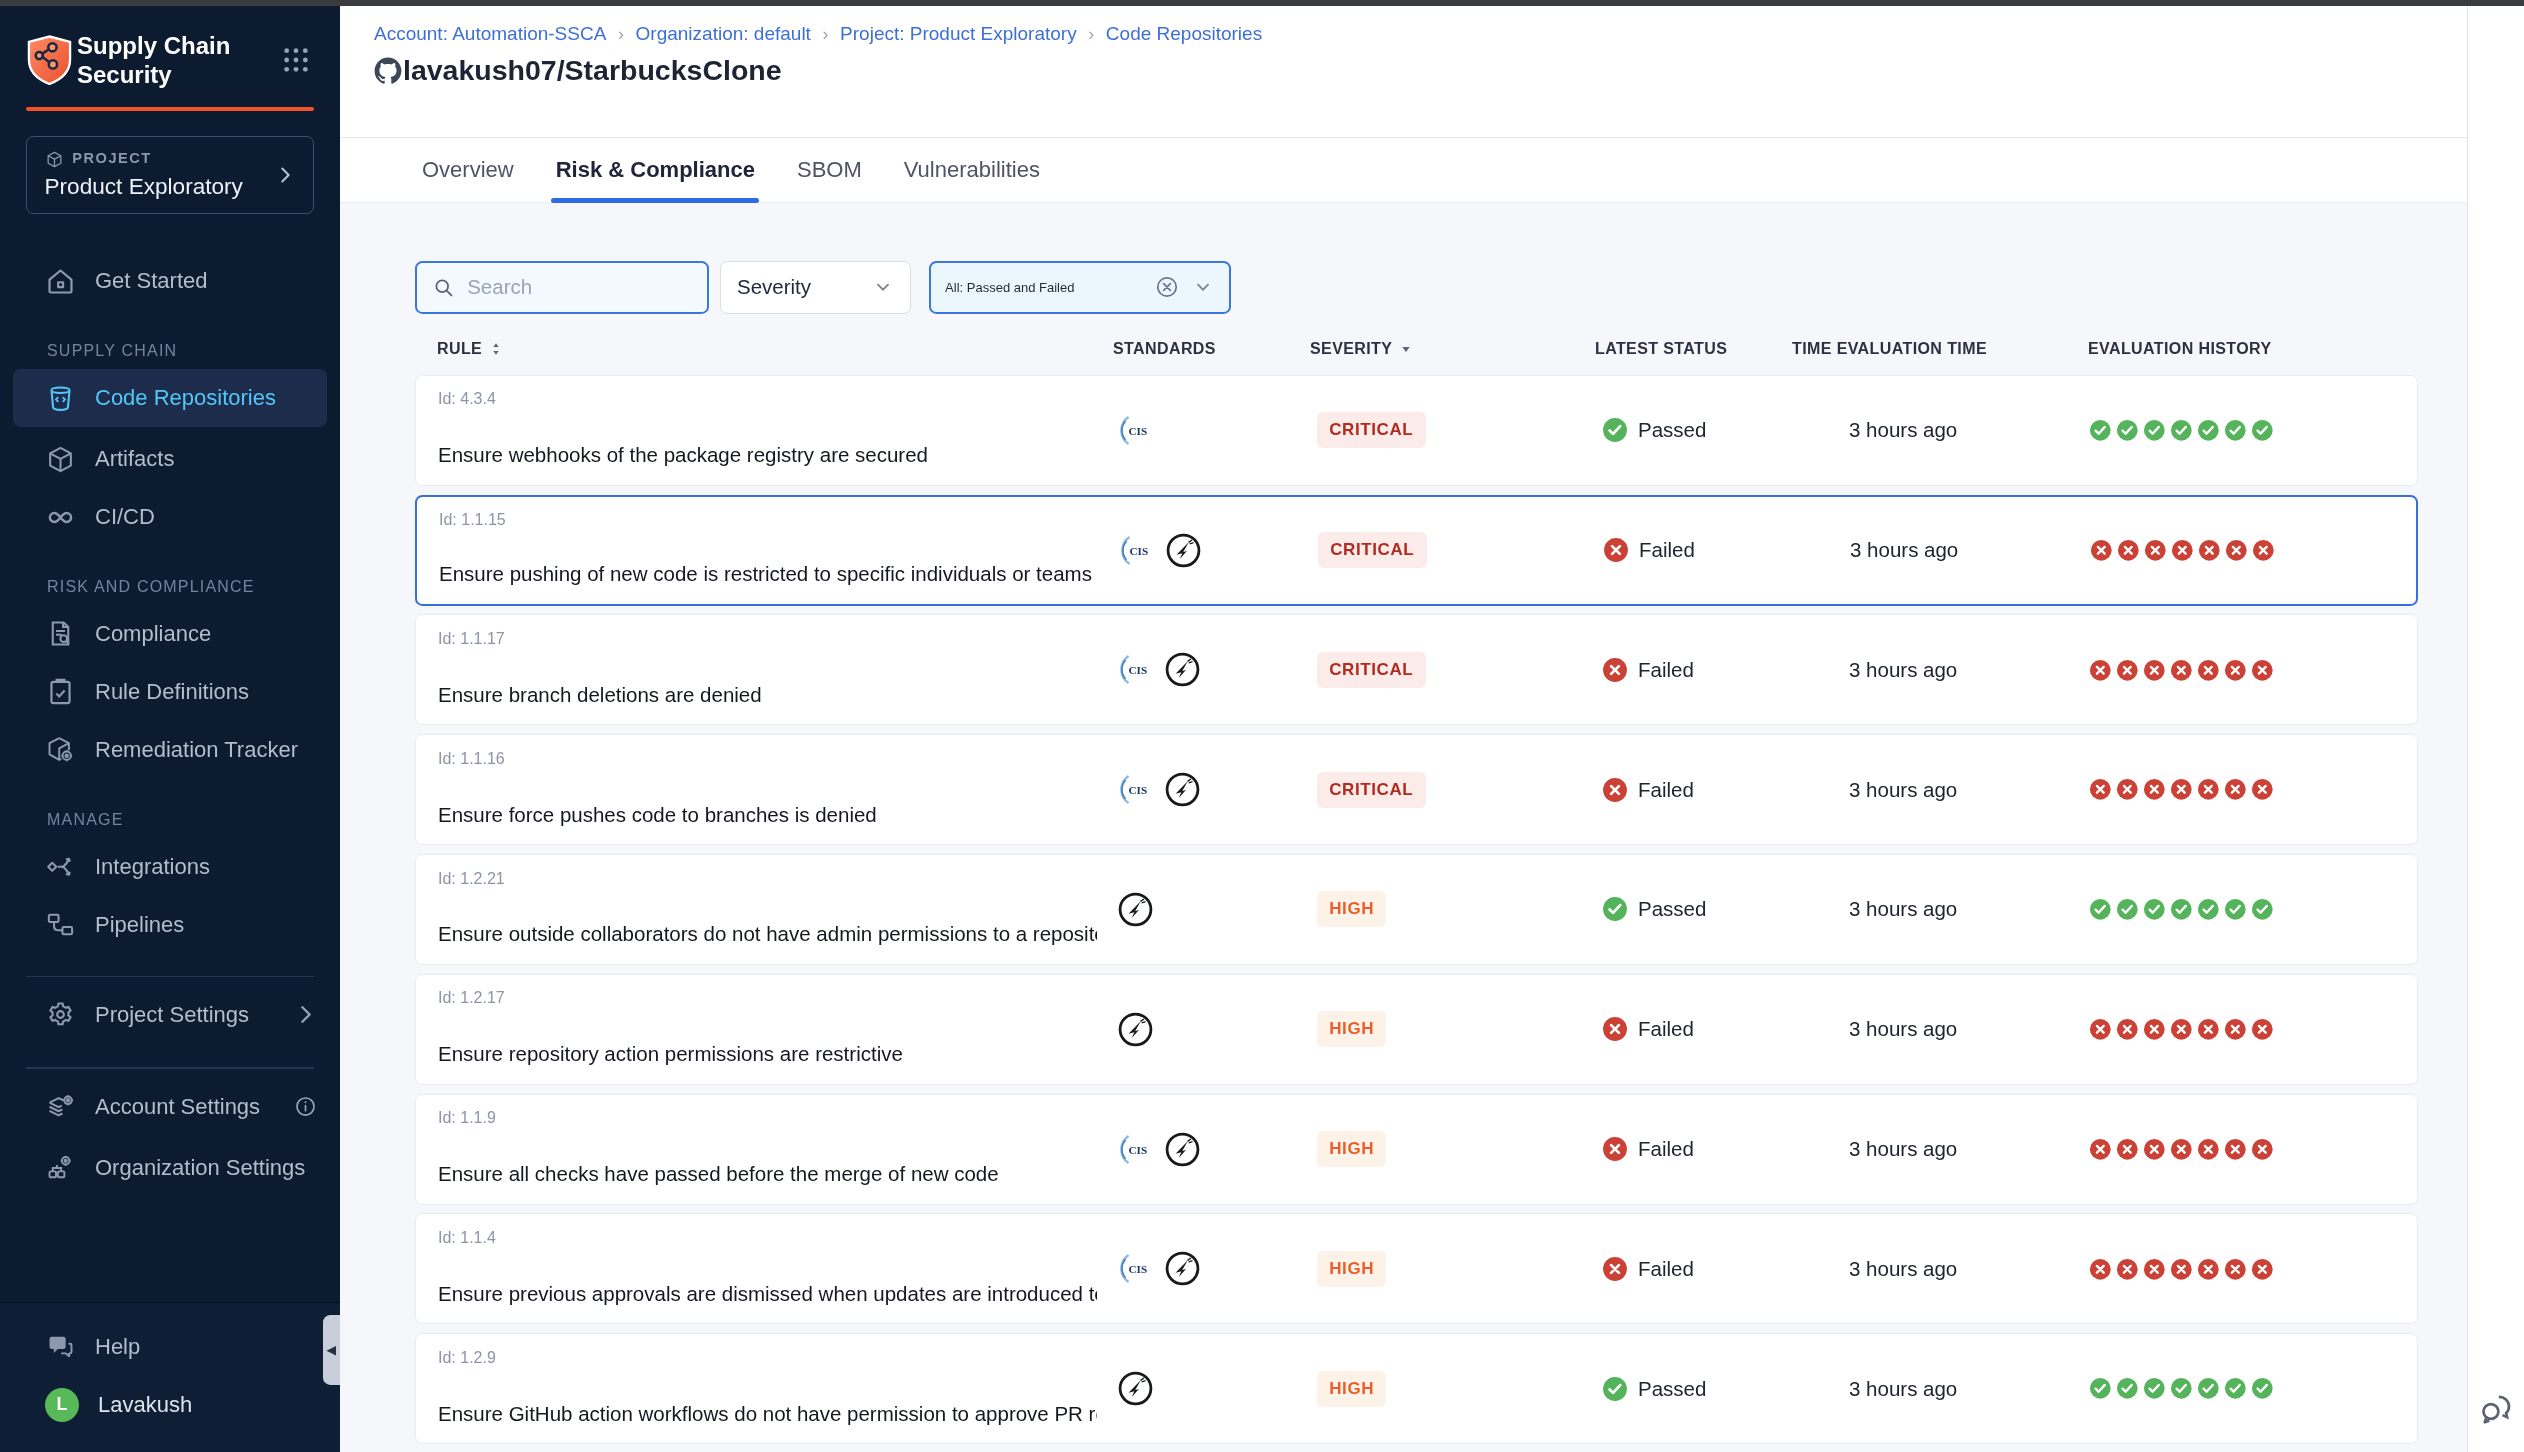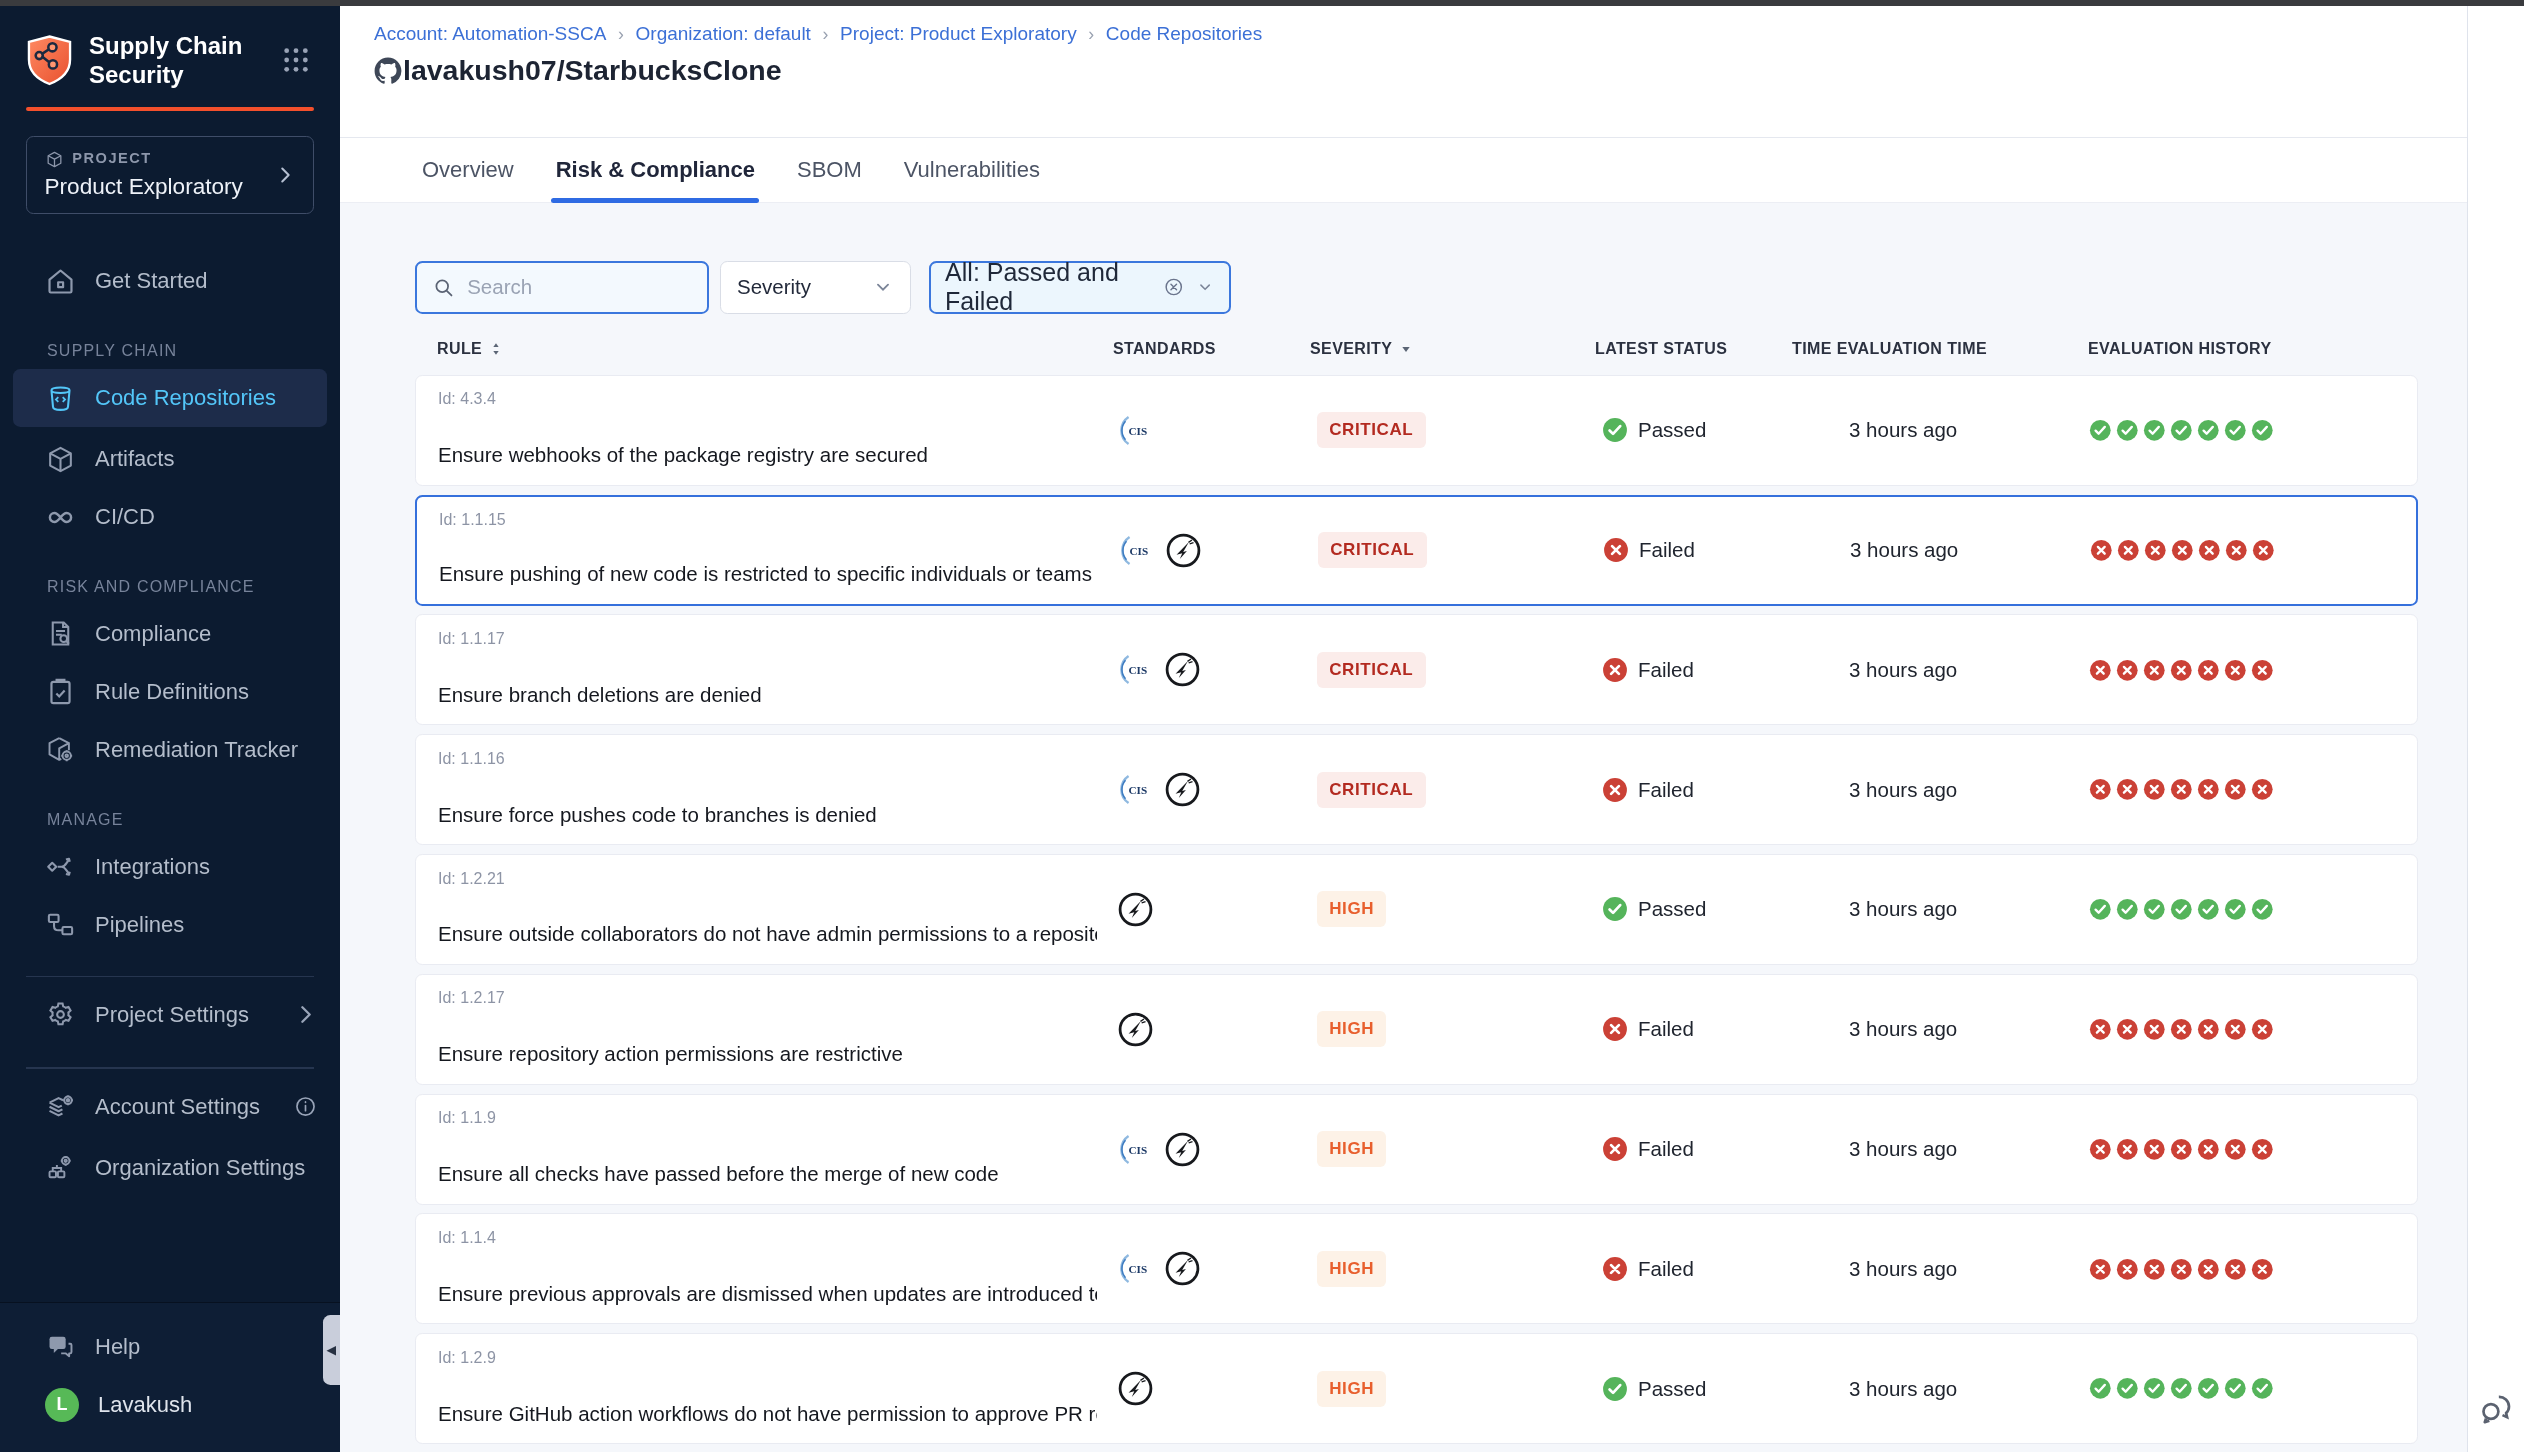--- a/index.html
+++ b/index.html
@@ -2,21 +2,21 @@
 <html style="font-size:11.7px"><head>
 <meta charset="utf-8">
 <style>
   html,body{margin:0;padding:0;width:2525px;height:1452px;overflow:hidden;background:#fff;
     font-family:"Liberation Sans",sans-serif;}
   .topstrip{position:absolute;top:0;left:0;width:2525px;height:5.8px;background:#3a3b3e;z-index:60}
   .app{position:absolute;top:5.8px;left:0;width:2525px;height:1447px;display:flex}
 
   
   .sidebar{width:340px;flex:none;background:#0c1b30;display:flex;flex-direction:column;position:relative;overflow:hidden}
-  .side-head{display:flex;align-items:center;gap:16px;padding:25px 28px 0 26px}
+  .side-head{display:flex;align-items:center;gap:4px;padding:25px 28px 0 26px}
   .logo{width:47px;height:51px;flex:none}
   .logo svg{width:100%;height:100%}
   .side-title{flex:1;font-size:24px;line-height:1.22;font-weight:700;color:#fff}
   .grid-icon{width:32px;height:32px;color:#99a3b6;cursor:pointer}
   .grid-icon svg{width:100%;height:100%}
   .orange-rule{height:3.7px;background:#f4502c;margin:17.5px 26px 0 26px;border-radius:2.2px}
   .project-card{margin:25px 26px 0;border:1.5px solid #3f4d68;border-radius:7.3px;padding:13px 17.5px;
     display:flex;align-items:center;cursor:pointer}
   .pc-left{flex:1;min-width:0}
   .pc-kind{display:flex;align-items:flex-start;gap:8.8px;color:#8d97ab;font-size:14.6px;letter-spacing:1.5px;font-weight:700}
@@ -69,21 +69,21 @@
     background:#f3f9fe;display:flex;align-items:center;gap:10.2px;padding:0 14.6px}
   .search-box .icon{width:23.4px;height:23.4px;color:#5a6374;flex:none;display:flex}
   .search-box .icon svg{width:100%;height:100%}
   .search-box input{flex:1;min-width:0;border:none;background:transparent;outline:none;
     font-size:20.5px;color:#2a3142;font-family:"Liberation Sans",sans-serif}
   .search-box input::placeholder{color:#9aa3b4}
   .select-plain{width:191px;height:53px;box-sizing:border-box;background:#fff;border:1.5px solid #d9dde6;
     border-radius:7.3px;display:flex;align-items:center;padding:0 16px;font-size:20.5px;color:#232a3b;
     margin-left:11px;cursor:pointer}
   .select-status{width:302px;height:53px;box-sizing:border-box;background:#ecf6fd;border:2.2px solid #3b77dd;
-    border-radius:7.3px;display:flex;align-items:center;gap:11.7px;padding:0 14.6px;font-size:25px;color:#1f2839;
+    border-radius:7.3px;display:flex;align-items:center;gap:11.7px;padding:0 14.6px;font-size:13px;color:#1f2839;
     margin-left:17.5px;cursor:pointer}
   .chev{margin-left:auto;width:22px;height:22px;color:#7b8598;display:flex}
   .chev svg{width:100%;height:100%}
   .clear-icon{margin-left:auto;width:26px;height:26px;color:#6a748c;display:flex;cursor:pointer}
   .clear-icon svg{width:100%;height:100%}
   .select-status .chev{margin-left:0}
 
   .grid-cols{display:grid;grid-template-columns:698px 197px 285px 197px 296px 1fr;width:2003px}
   .thead{margin-top:26px;height:35px;align-items:start}
   .th{font-size:16px;font-weight:700;color:#2b3140;letter-spacing:0.4px;display:flex;align-items:center;gap:5.8px}

